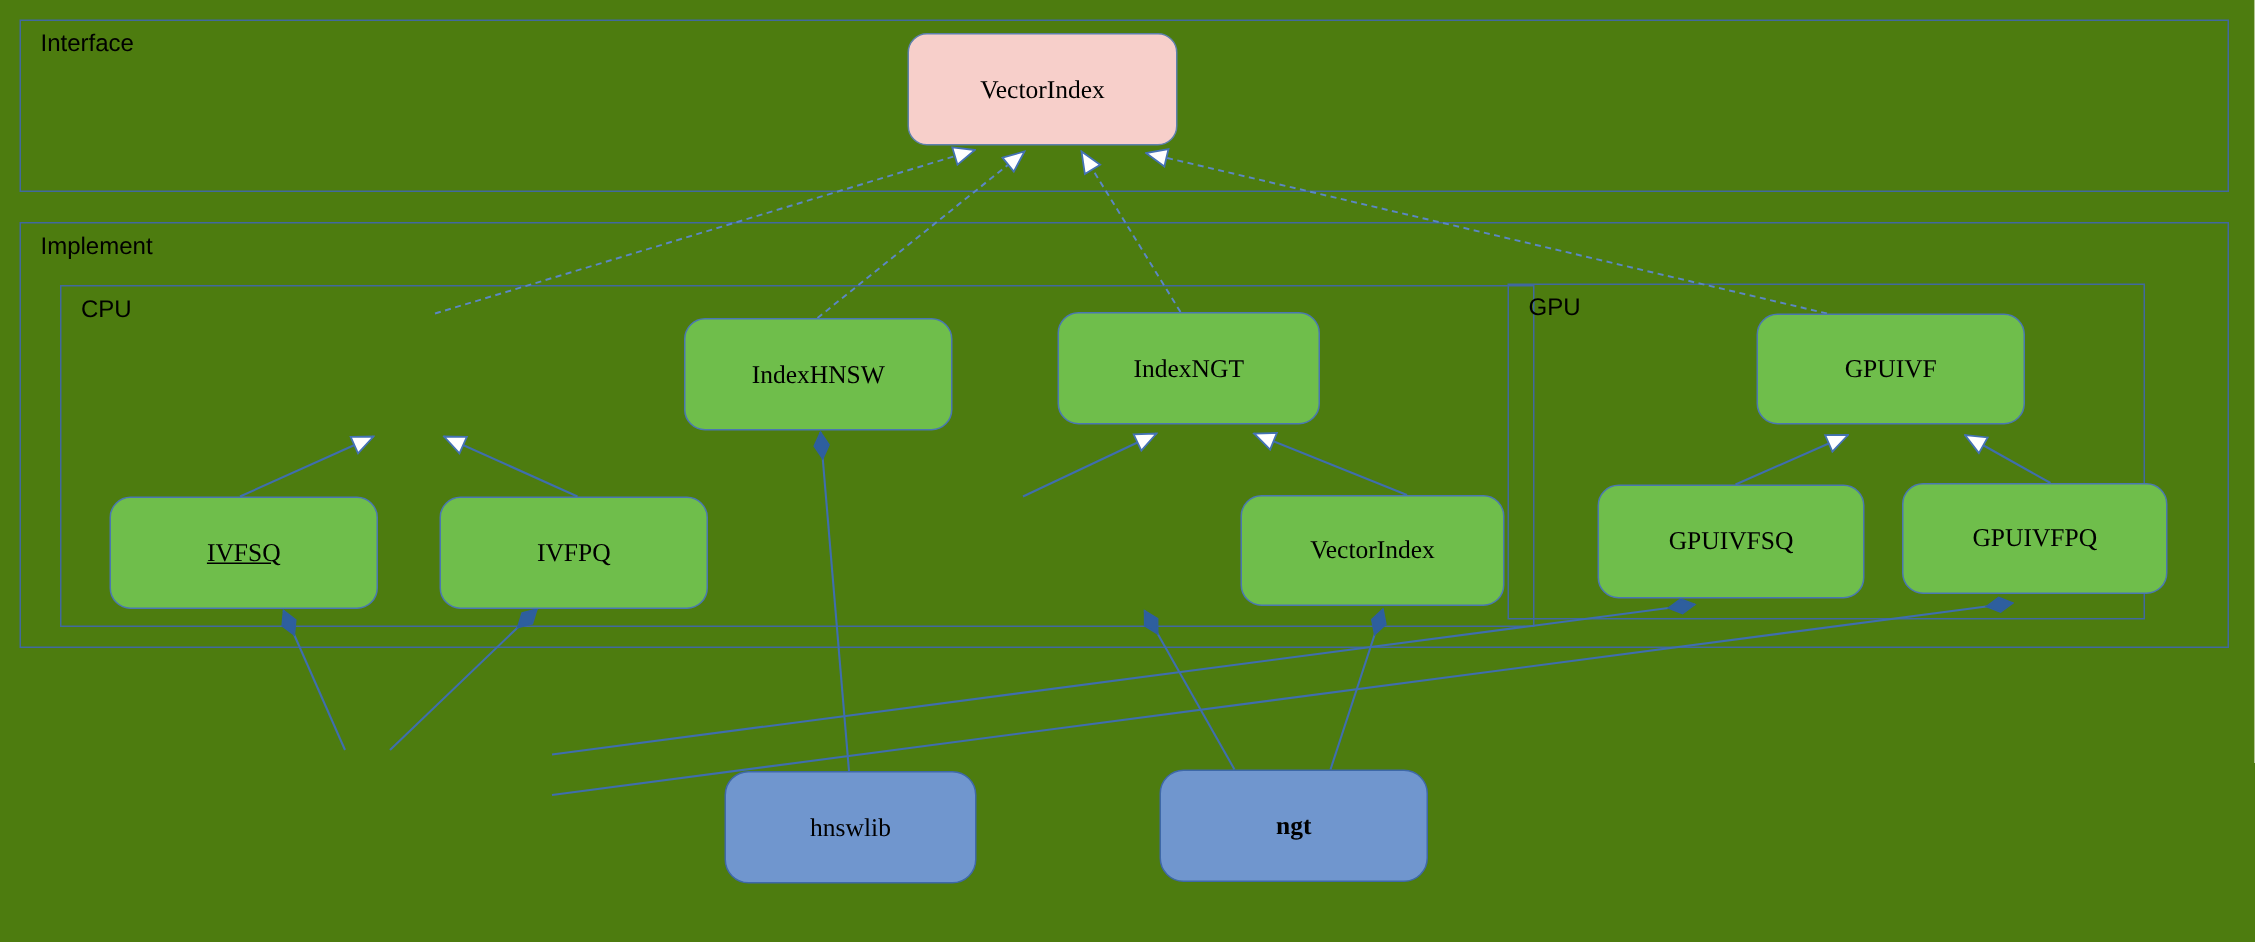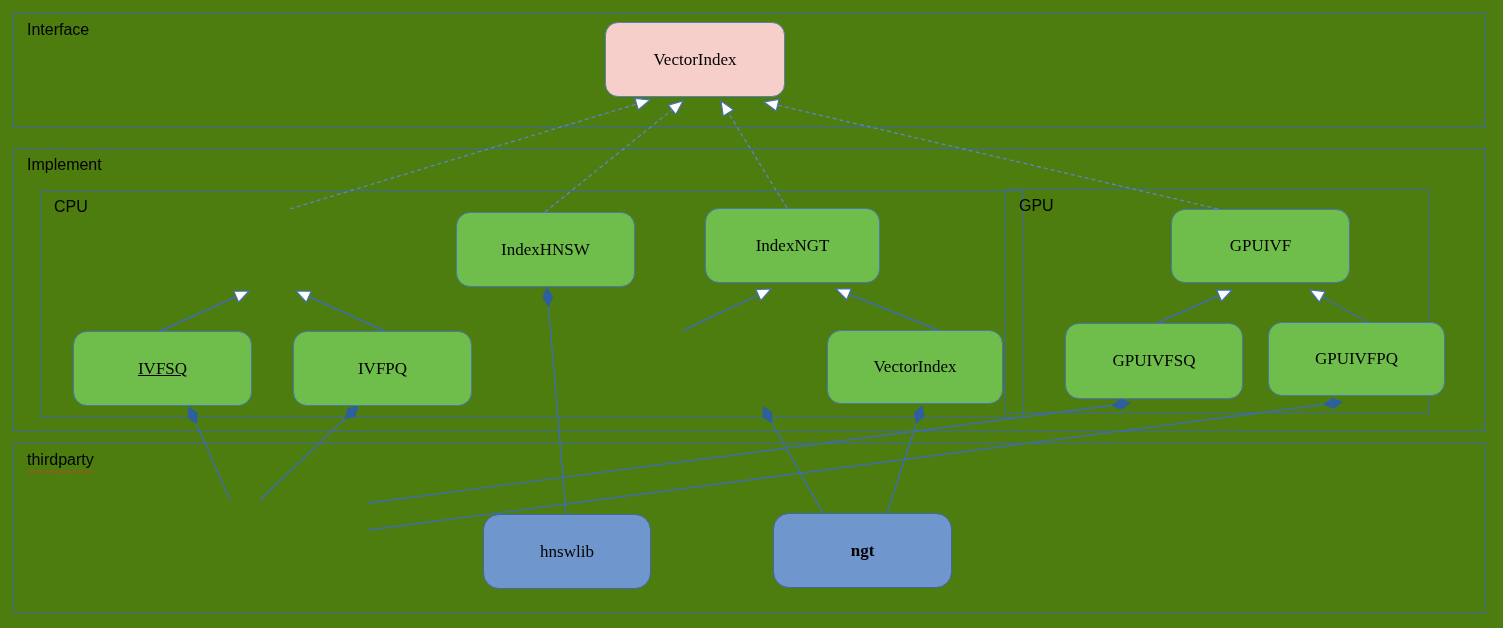--- a/index.html
+++ b/index.html
@@ -85,23 +85,20 @@
   </div>
 
   <div class="section" style="left:40px; top:190px; width:983px; height:228px;">
     <div class="section-label">CPU</div>
   </div>
 
   <div class="section" style="left:1005px; top:189px; width:425px; height:224px;text-align:center;">
     <div class="section-label">GPU</div>
   </div>
 
-  <div class="section" style="left:13px; top:443px; width:1473px; height:170px;">
-    <div class="section-label squiggle">thirdparty</div>
-  </div>
 
   <svg class="edges" viewBox="0 0 1503 628" xmlns="http://www.w3.org/2000/svg">
     <defs>
       <marker id="tri" markerUnits="userSpaceOnUse" markerWidth="16" markerHeight="14" refX="15" refY="7" orient="auto">
         <path d="M1,1 L15,7 L1,13 Z" fill="#ffffff" stroke="#4472b4" stroke-width="1.2"></path>
       </marker>
       <marker id="dia" markerUnits="userSpaceOnUse" markerWidth="20" markerHeight="12" refX="19" refY="6" orient="auto">
         <path d="M1,6 L10,1 L19,6 L10,11 Z" fill="#2e5f9e" stroke="#2e5f9e"></path>
       </marker>
     </defs>

